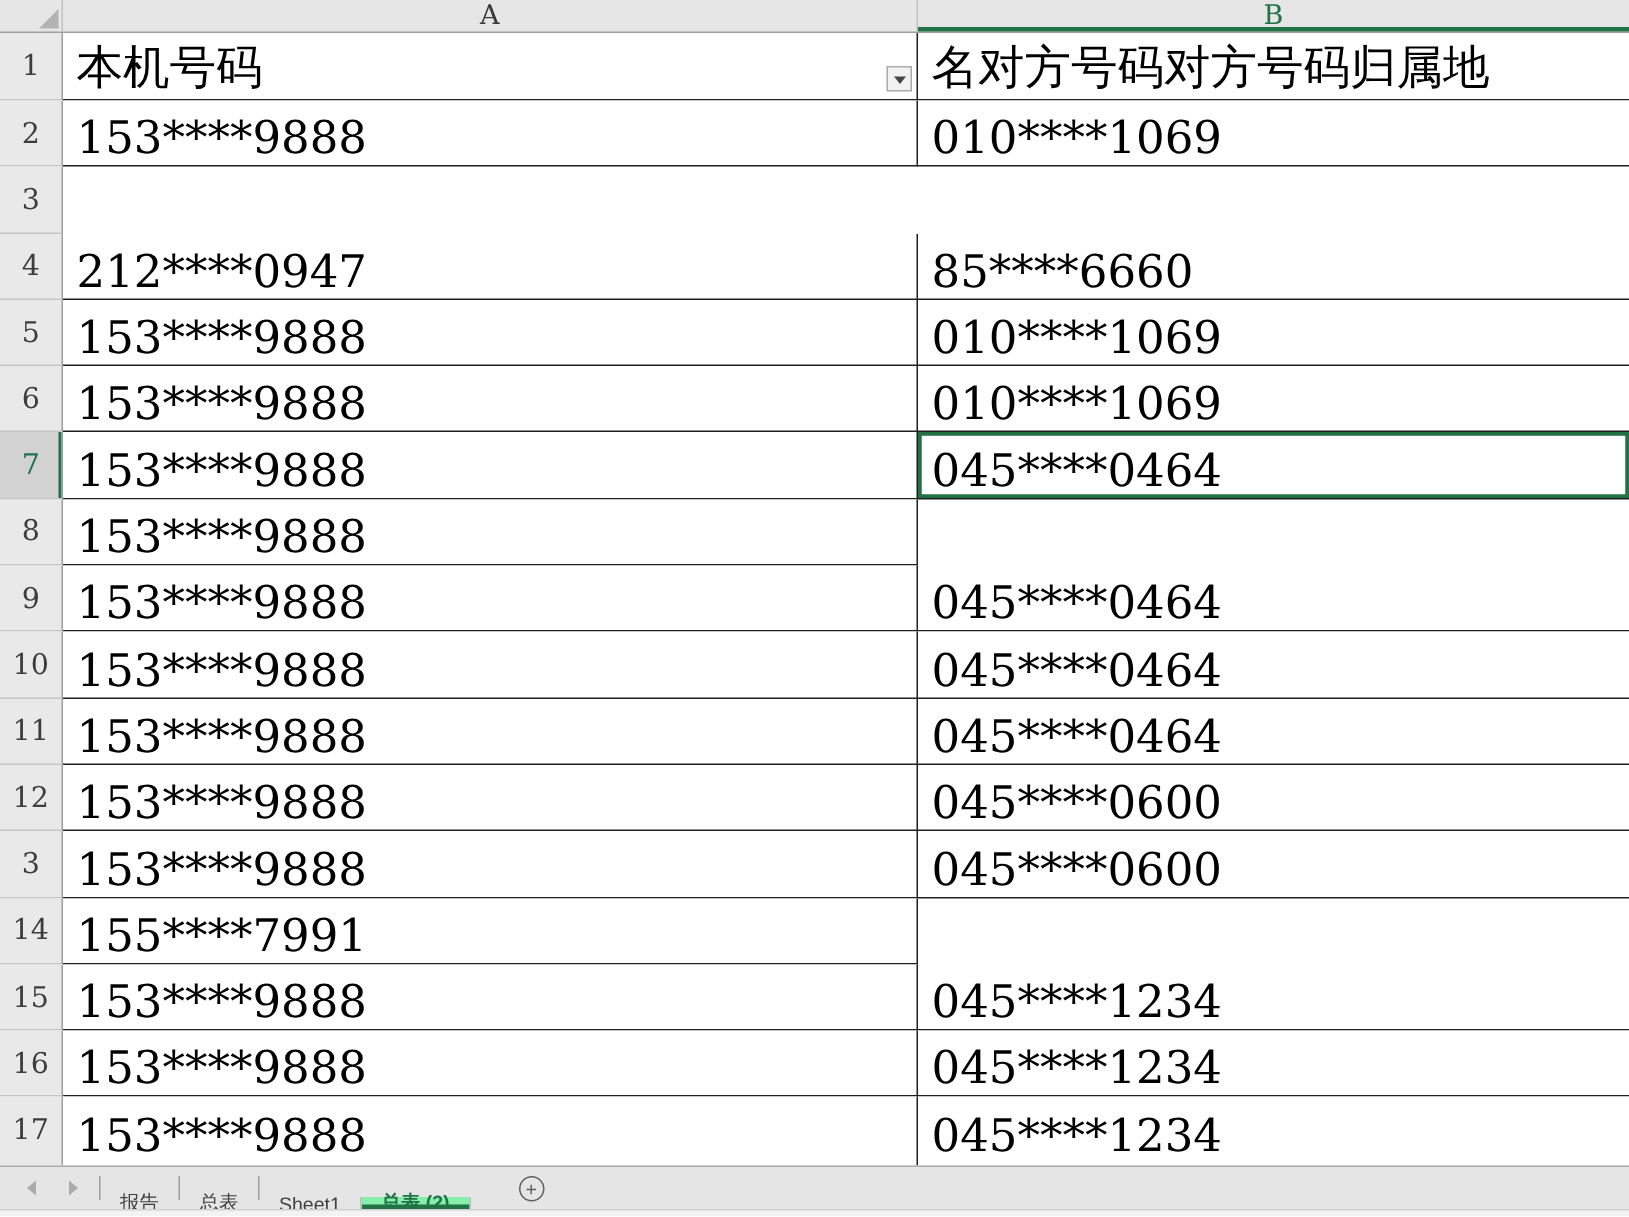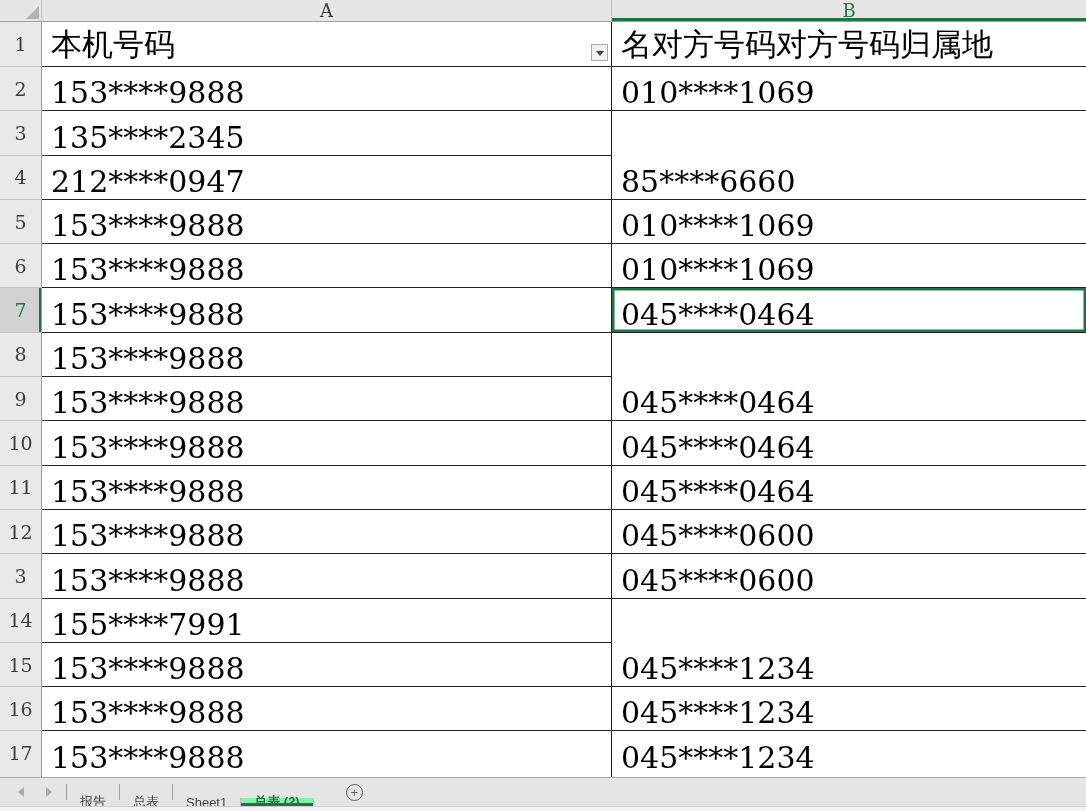--- a/index.html
+++ b/index.html
@@ -107,21 +107,20 @@
 
     <div id="rows-host" style="display:contents">
   <div class="row">
     <div class="rh">2</div>
     <div class="cell ca">153****9888</div>
     <div class="cell cb">010****1069</div>
   </div>
 
   <div class="row">
     <div class="rh">3</div>
-    <div class="cell ca">135****2345</div>
   </div>
 
   <div class="row">
     <div class="rh">4</div>
     <div class="cell ca">212****0947</div>
     <div class="cell cb">85****6660</div>
   </div>
 
   <div class="row">
     <div class="rh">5</div>

